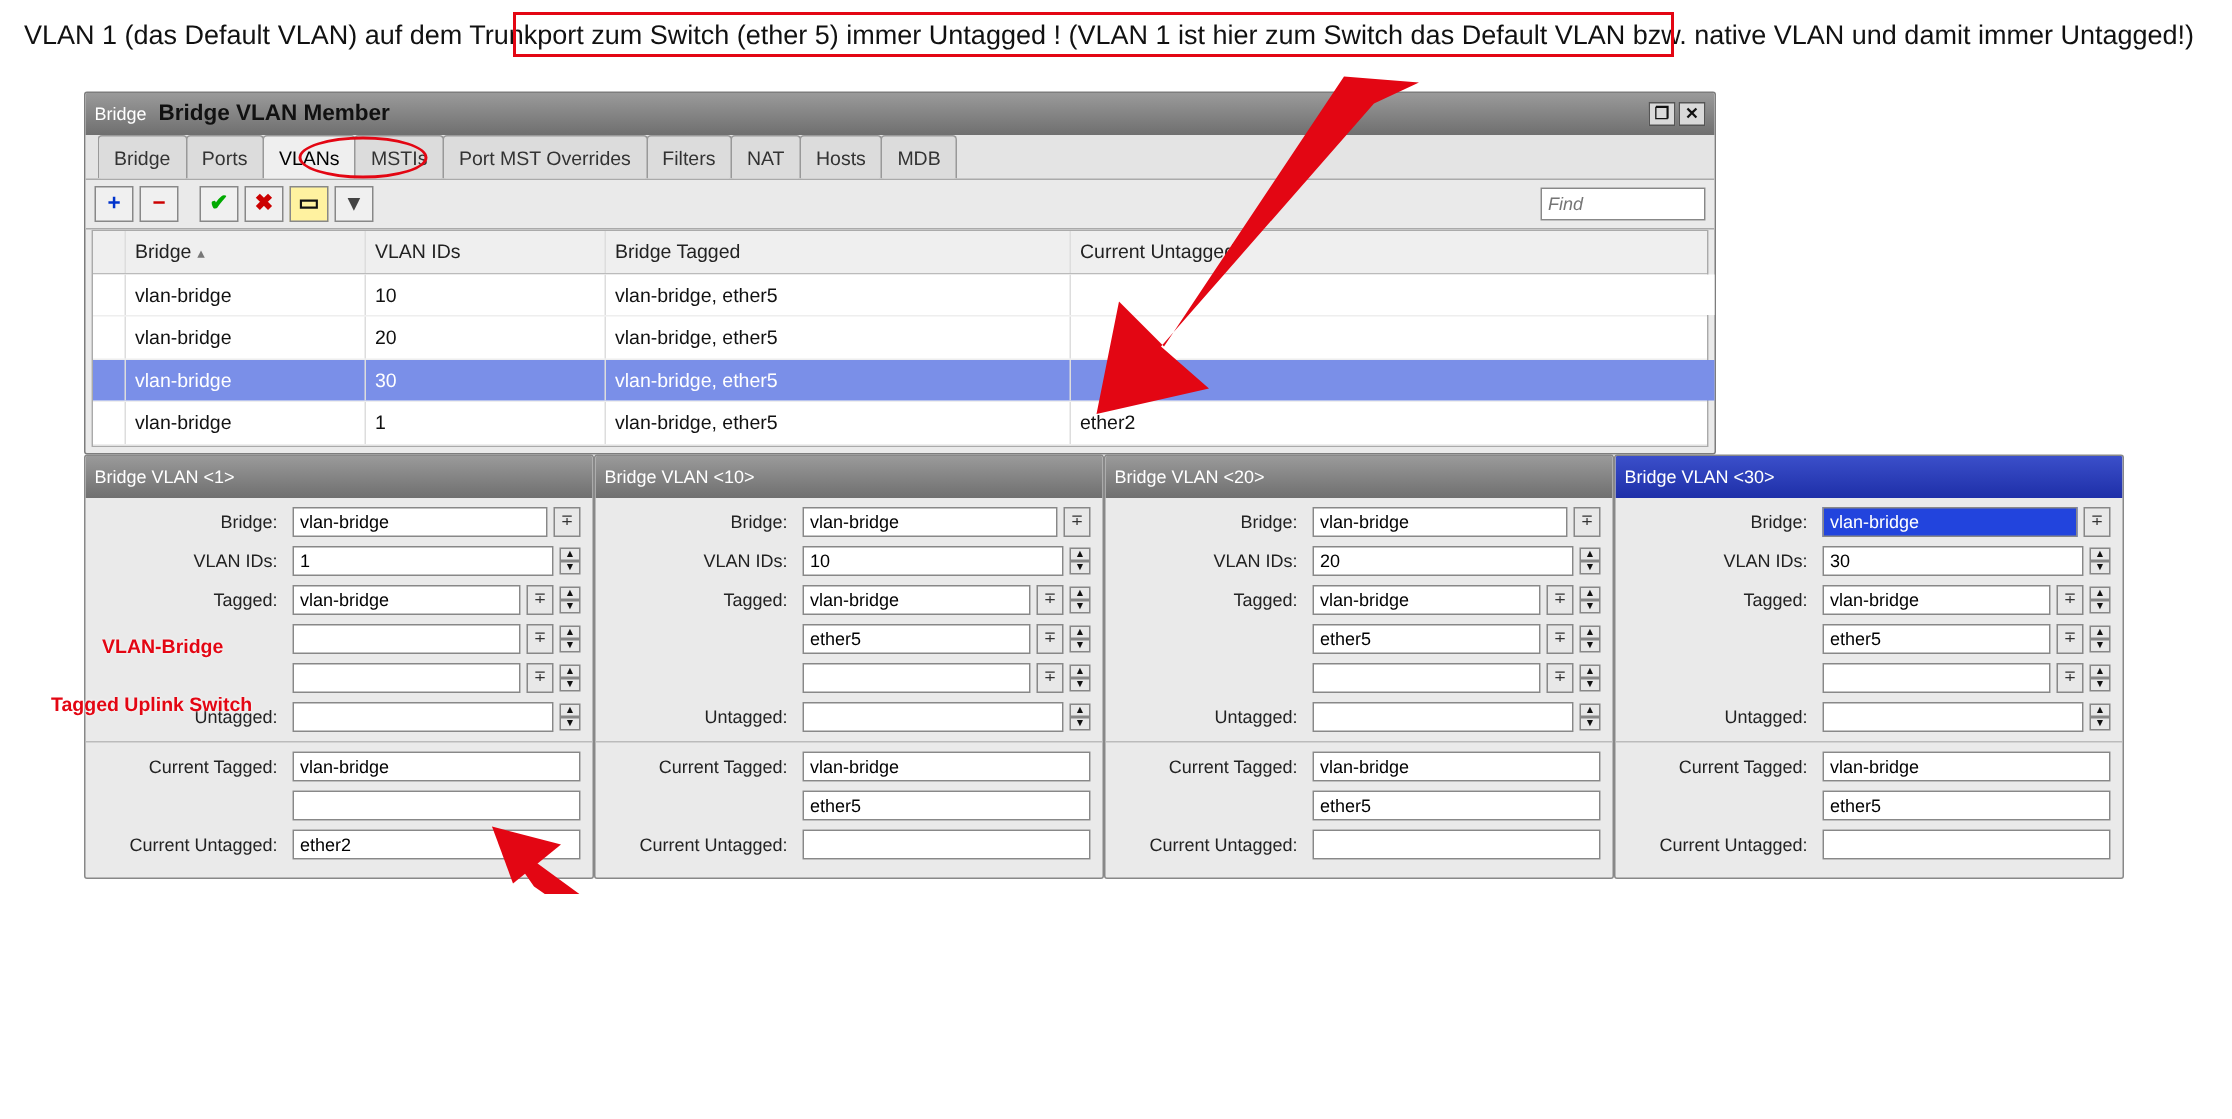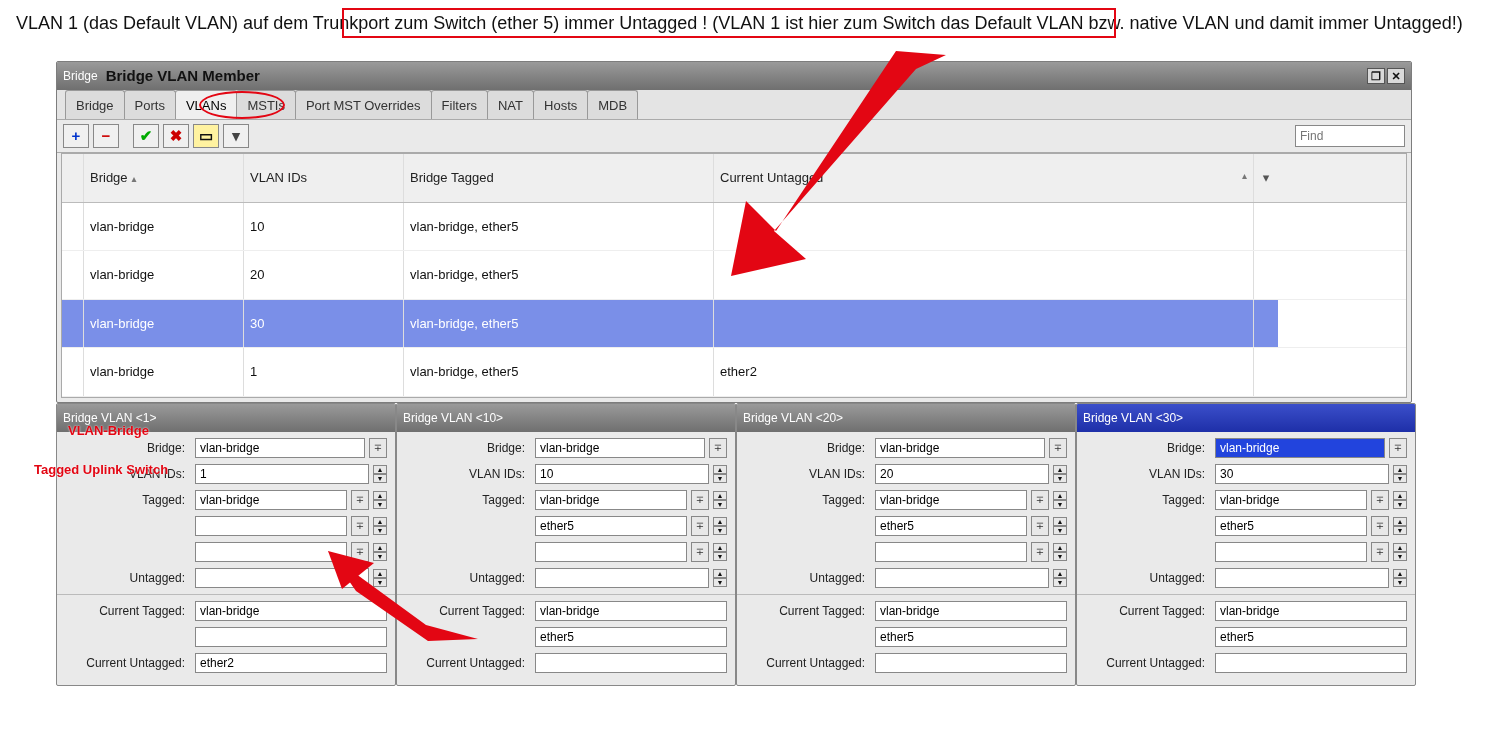--- a/index.html
+++ b/index.html
@@ -108,33 +108,34 @@
   .tbtn.minus { color:#c00; }
   .tbtn.check { color:#0a0; }
   .tbtn.xbtn { color:#c00; }
   .tbtn.yellow { background:#fff2a0; }
   .tbtn.funnel { color:#444; }
   .findbox {
     margin-left: auto;
     width: 110px; height: 22px;
     border:1px solid #888;
     background:#fff;
+    font-style: italic;
     color:#888;
     font-size:12px;
     padding: 1px 4px;
   }
 
   .table-area { background:#fff; border:1px solid #aaa; margin:0 4px 4px; }
   .thead, .trow {
     display:grid;
     grid-template-columns: 22px 160px 160px 310px 540px 24px;
     font-size:13px;
   }
   .thead { background:#efefef; border-bottom:1px solid #bbb; }
-  .th, .td { padding:14px 6px; border-right:1px solid #ddd; white-space:nowrap; overflow:hidden; }
+  .th, .td { padding:4px 6px; border-right:1px solid #ddd; white-space:nowrap; overflow:hidden; }
   .th { color:#222; font-weight:normal; }
   .th .sort { font-size:10px; color:#777; margin-left:4px; }
   .th.last, .td.last { border-right:none; text-align:center; color:#555;}
   .trow:nth-child(odd) .td { background:#fff; }
   .trow.sel .td { background:#7a8fe8; color:#fff; }
   .trow { border-bottom:1px solid #eee; }
 
   
   .subrow { display:flex; gap:0; margin-top:0; }
   .subwin {
@@ -190,21 +191,21 @@
 </head>
 <body>
 
 <div class="intro">
   <span>VLAN 1 (das Default VLAN</span><span>) auf dem Trunkport zum Switch (ether 5) immer </span><span class="uline">Untagged</span><span> ! </span><span>(VLAN 1 ist hier zum Switch das Default VLAN bzw. native VLAN und damit </span><span class="uline">immer Untagged</span><span>!)</span>
   <div class="redbox1"></div>
 </div>
 
 <div class="outer">
 
-  <div class="win" id="main-win" style="width:1356px;margin-top:24px;">
+  <div class="win" id="main-win" style="width:1088px;margin-top:24px;">
     <div class="titlebar">
       <span class="word1">Bridge</span>
       <span class="word2">Bridge VLAN Member</span>
       <span class="spacer"></span>
       <div class="wctrls">
         <div class="wctrl">❐</div>
         <div class="wctrl">✕</div>
       </div>
     </div>
     <div class="tabs" id="tabs">

